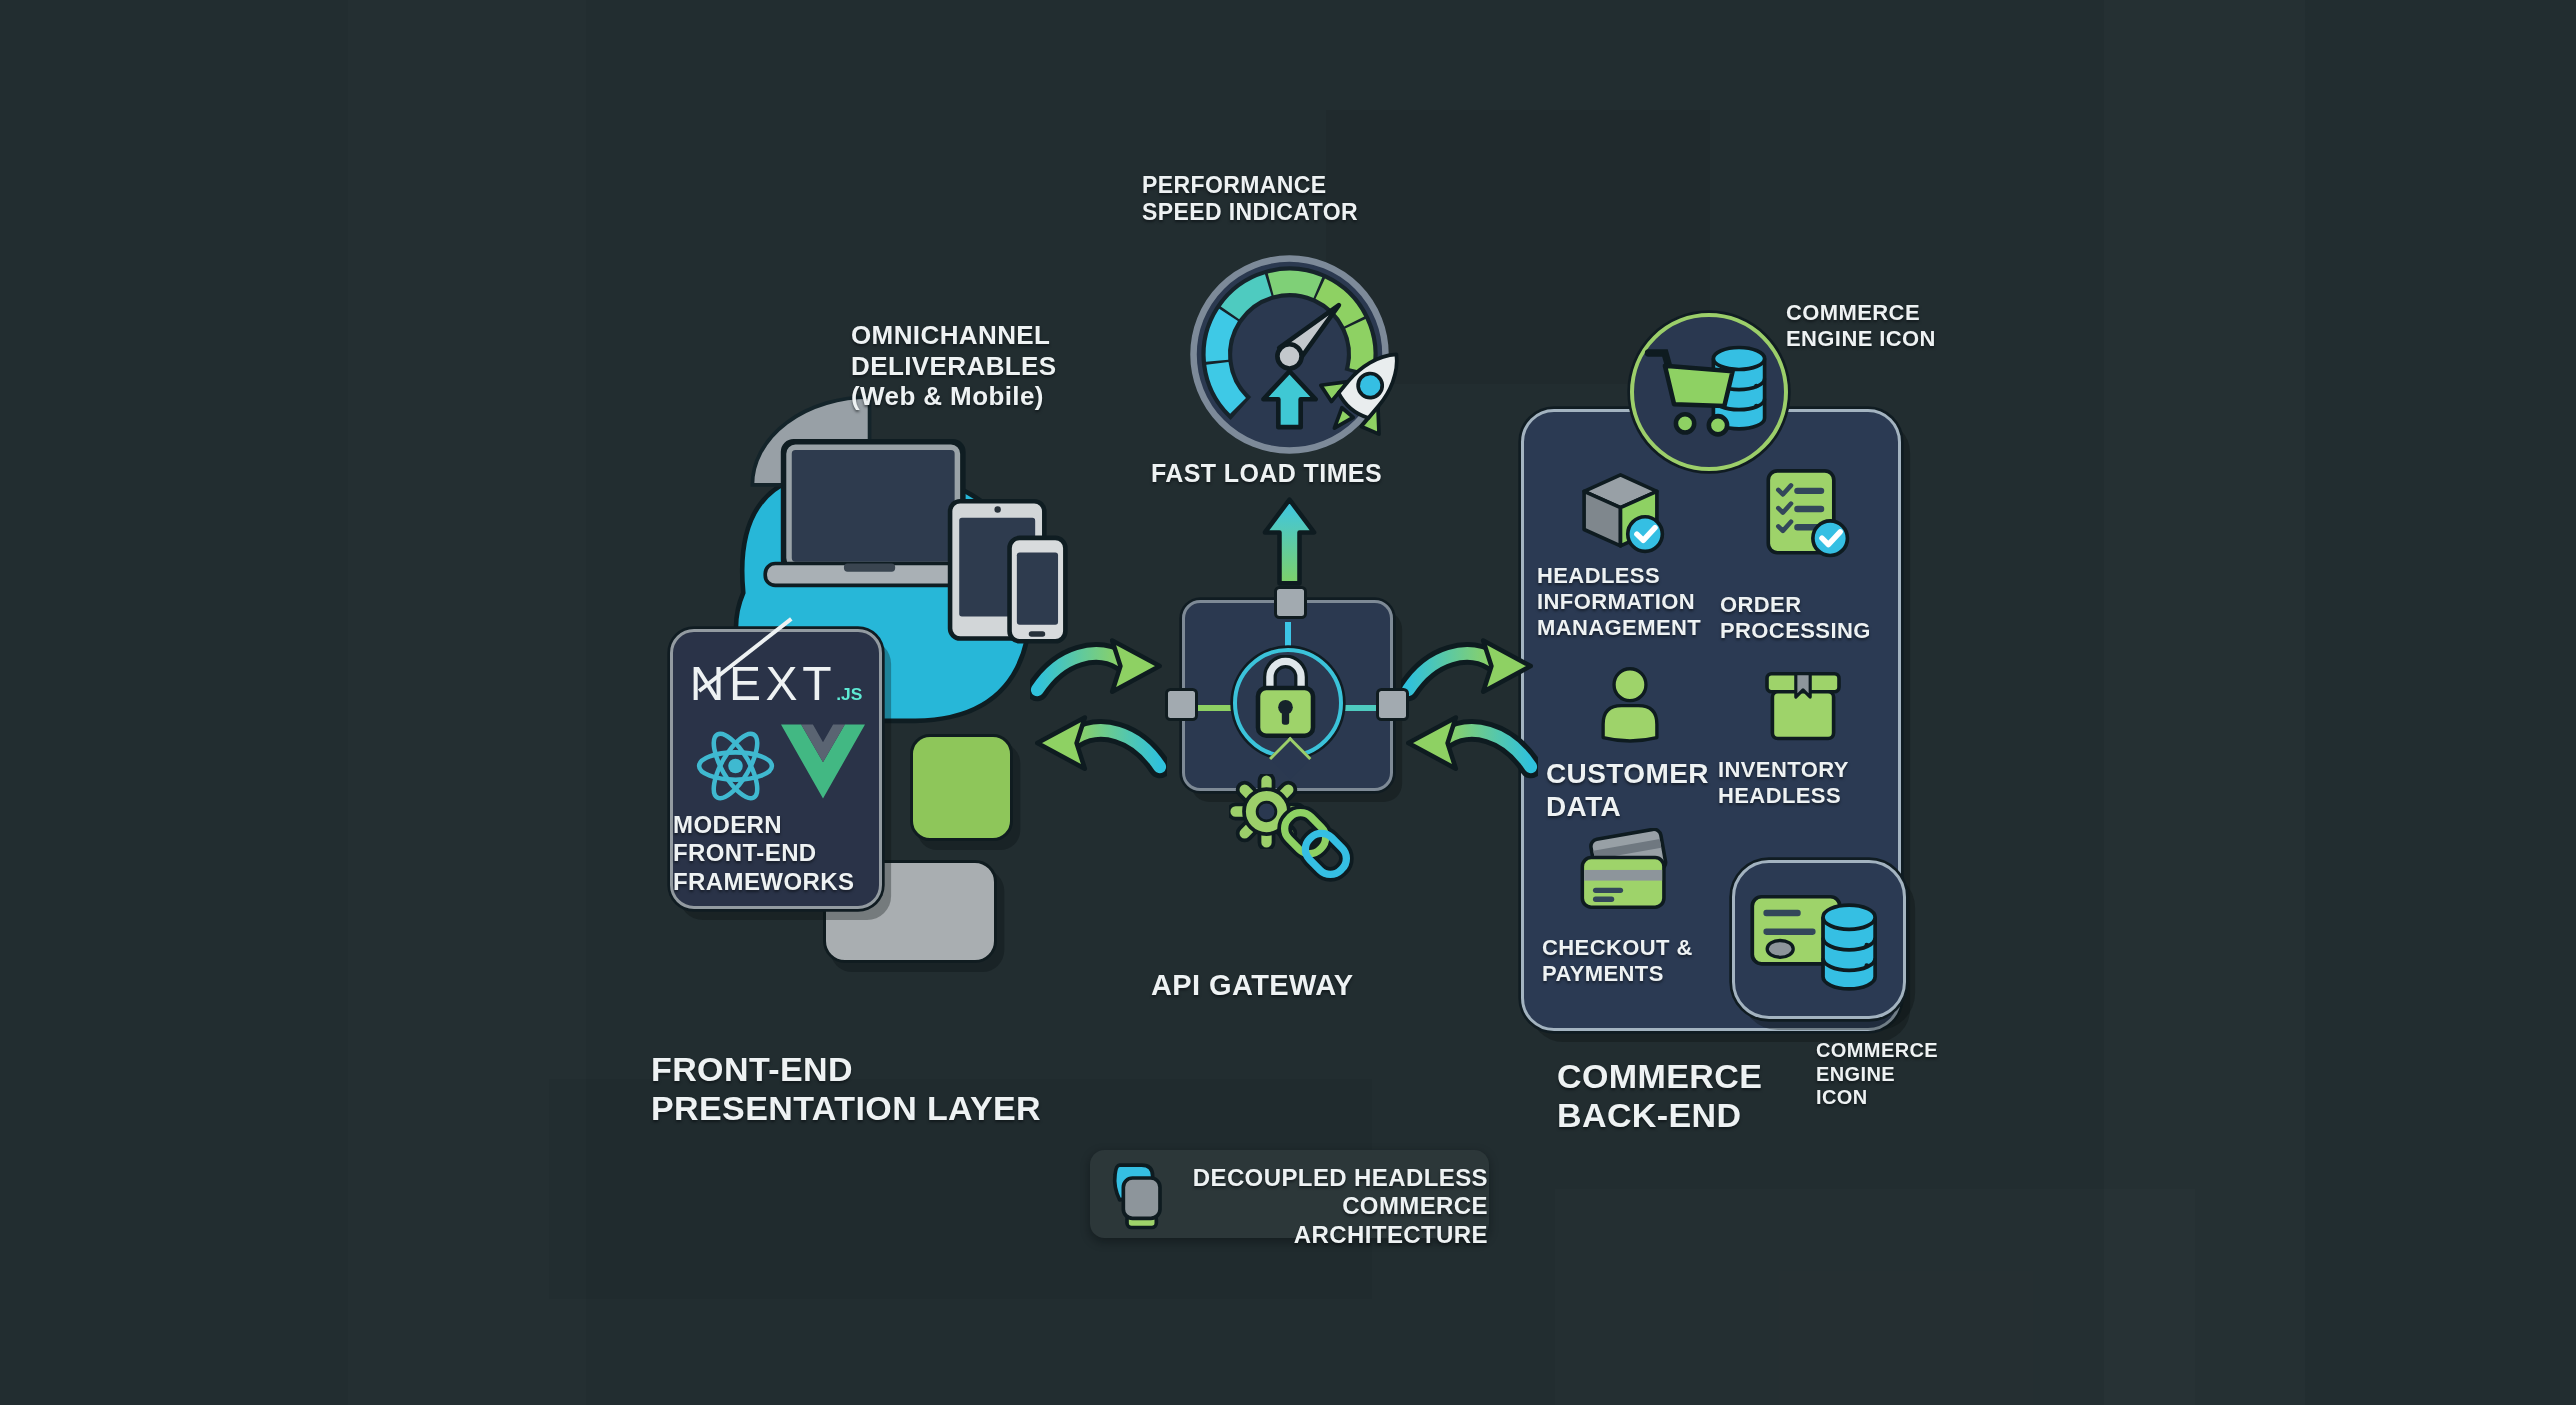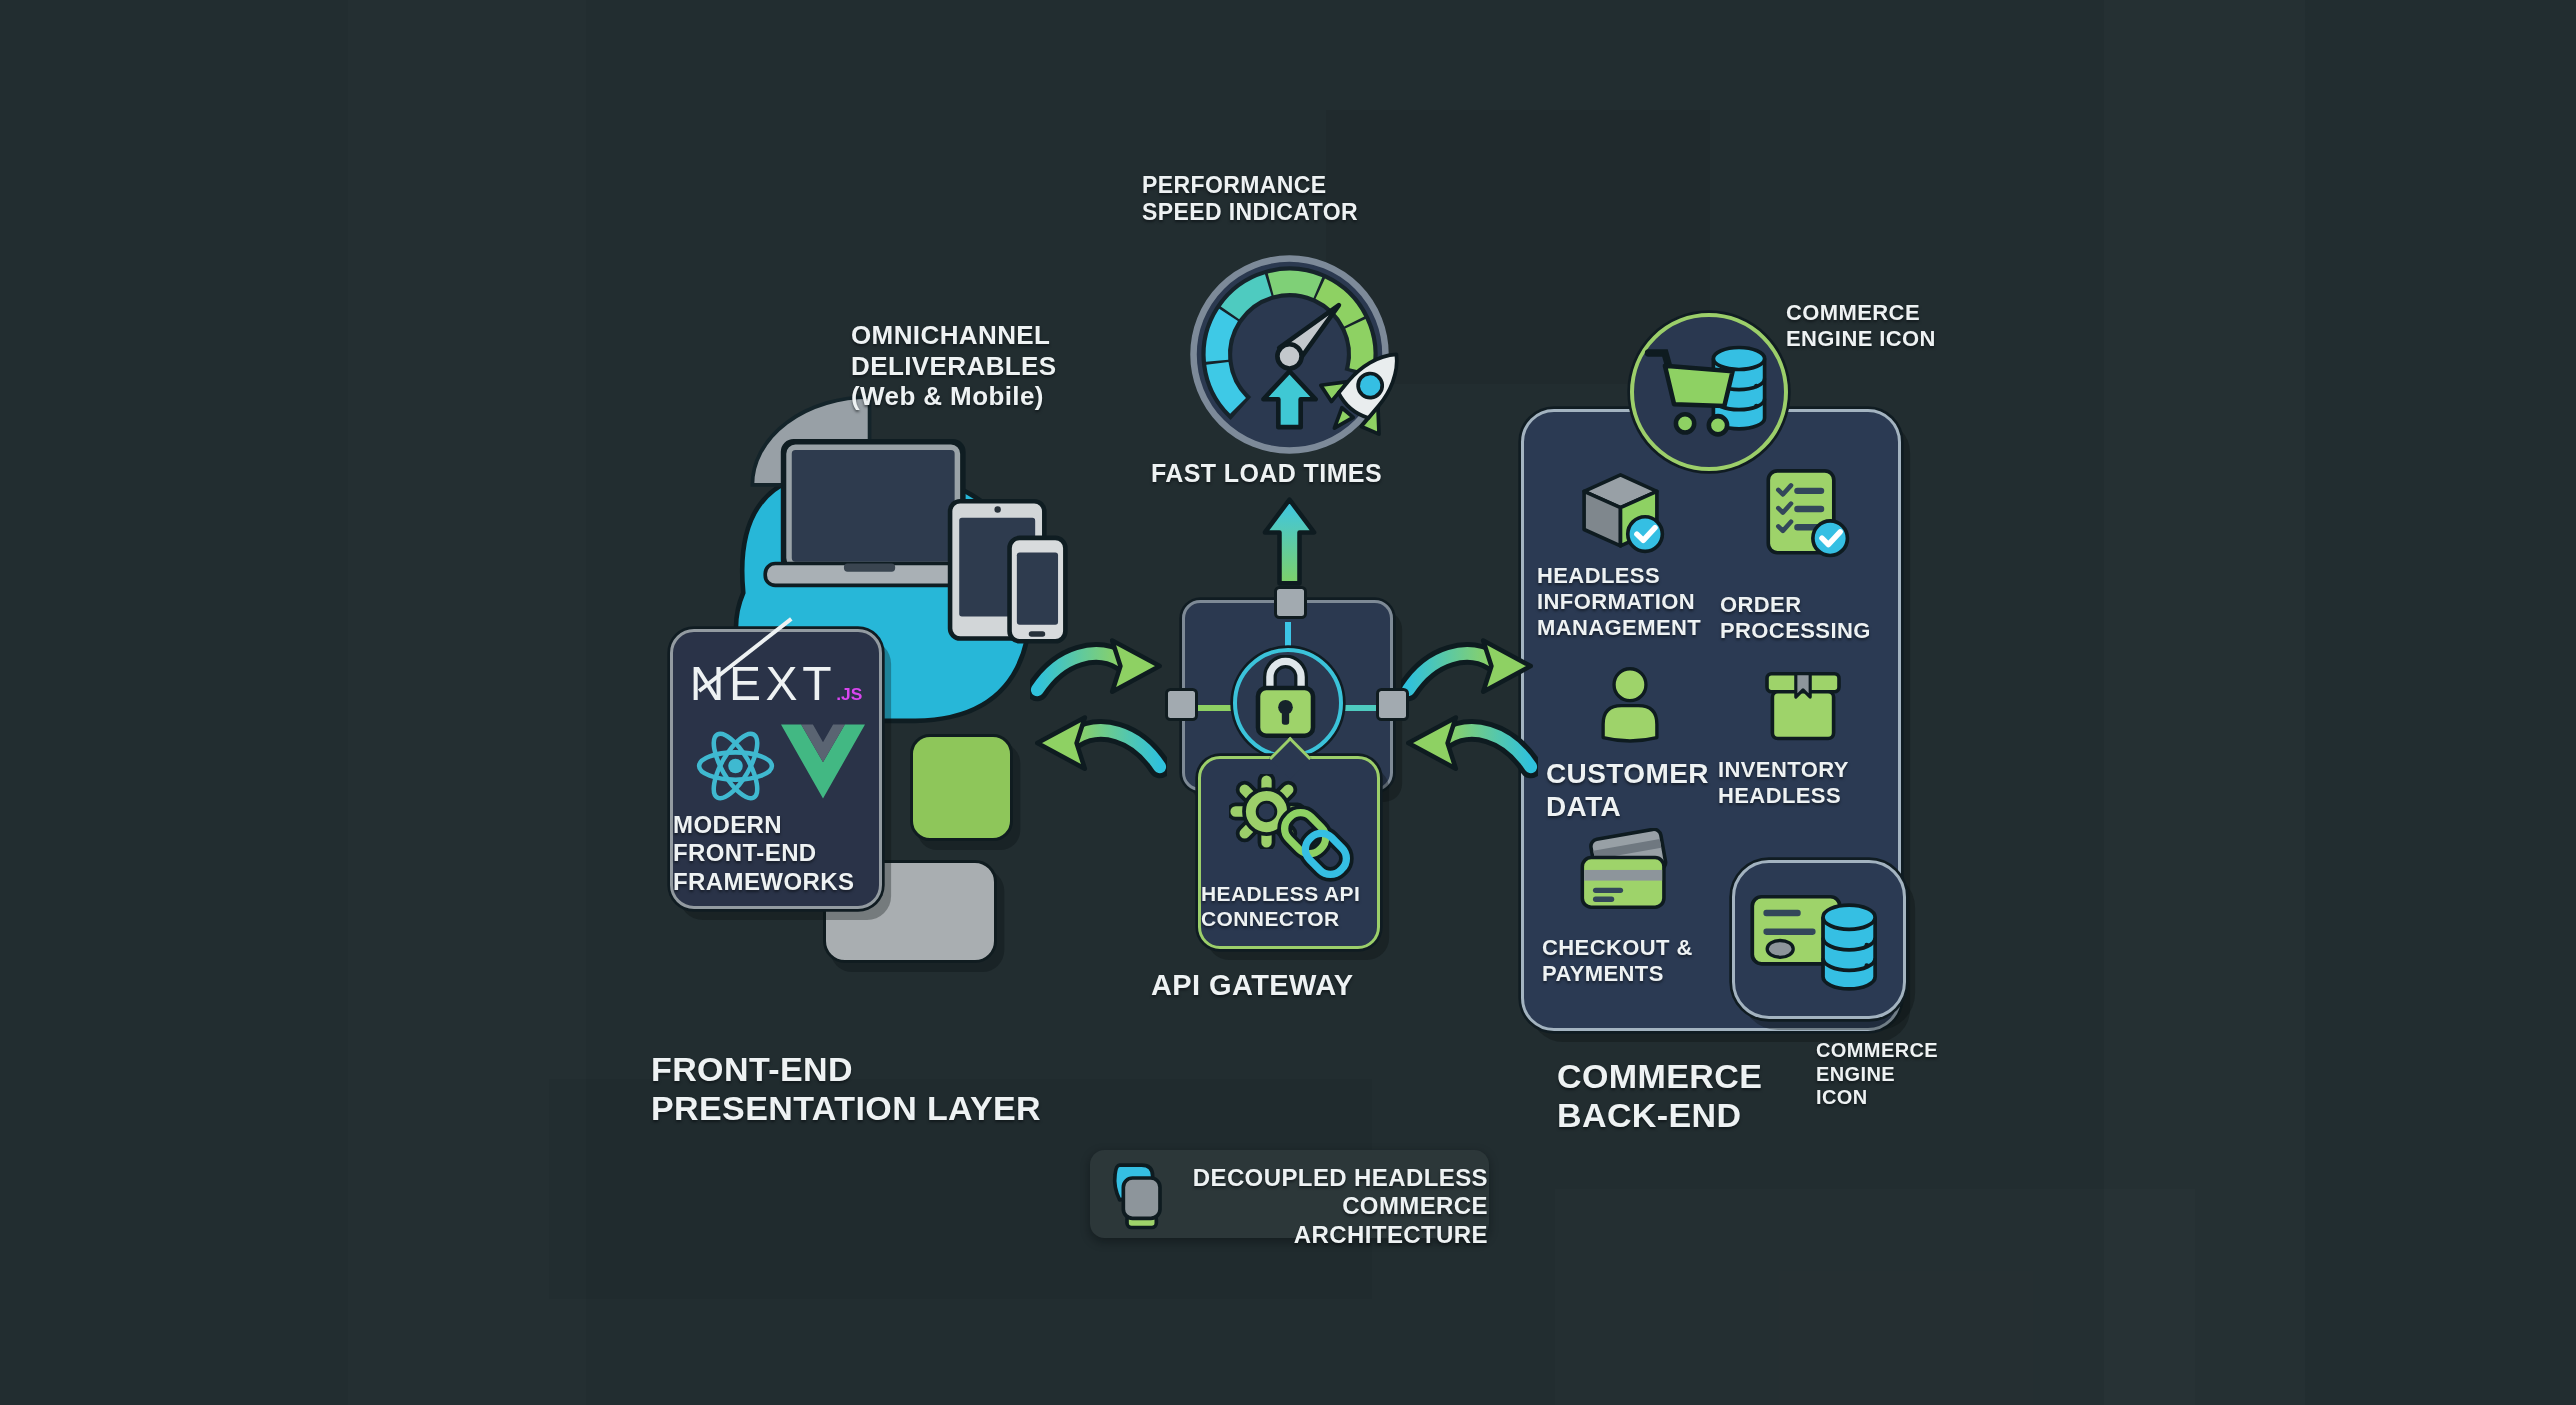--- a/index.html
+++ b/index.html
@@ -59,21 +59,21 @@
       <rect x="1124" y="690" width="18" height="6" rx="3" fill="#27313a"></rect>
     </g>
   </svg>
 
   <div class="sq" style="left:910px;top:734px;width:97px;height:101px;border-radius:20px;background:#8ec65a;box-shadow:7.3px 9.1px 0 rgba(8,14,16,.3);z-index:1"></div>
   <div class="sq" style="left:823px;top:860px;width:168px;height:97px;border-radius:22px;background:#a9aeb1;box-shadow:7.3px 9.1px 0 rgba(8,14,16,.3);z-index:1"></div>
 
   <div class="panel" style="left:670px;top:629px;width:206px;height:274px;border-radius:24px;border-color:#939ba1;background:#2a3348;z-index:3">
     <div style="position:relative;width:100%;height:100%;">
       <div style="position:absolute;left:0;top:24px;width:100%;text-align:center;">
-        <span style="font-size:48px;font-weight:400;color:#eef2f3;letter-spacing:4.6px;">NEXT</span><span style="font-size:17.4px;font-weight:700;color:#d946ef;">.JS</span>
+        <span style="font-size:48px;font-weight:400;color:#eef2f3;letter-spacing:4.6px;">NEXT</span><span style="font-size:17.4px;font-weight:700;color:#5eead4;">.JS</span>
         <div style="position:absolute;left:25.6px;top:33px;width:117px;height:3.7px;background:#eef2f3;transform:rotate(-38deg);transform-origin:left center;"></div>
       </div>
 
       <svg style="position:absolute;left:16.5px;top:90px" width="91" height="88" viewBox="0 0 100 96">
         <g stroke="#3fb9d0" stroke-width="5" fill="none">
           <ellipse cx="50" cy="48" rx="40" ry="15"></ellipse>
           <ellipse cx="50" cy="48" rx="40" ry="15" transform="rotate(60 50 48)"></ellipse>
           <ellipse cx="50" cy="48" rx="40" ry="15" transform="rotate(120 50 48)"></ellipse>
         </g>
         <circle cx="50" cy="48" r="8" fill="#3fb9d0"></circle>
@@ -177,24 +177,20 @@
   <div style="position:absolute;left:1233px;top:648px;width:102px;height:102px;border-radius:50%;background:#2b3950;border:4.6px solid #3bc3da;box-shadow:0 0 0 2.7px #101c22;z-index:5"></div>
   <svg class="icon-svg" style="left:1246px;top:655px;z-index:6" width="79" height="88" viewBox="0 0 86 96">
     <path d="M26 38 V24 a17 17 0 0 1 34 0 V38" fill="none" stroke="#0e1b20" stroke-width="15"></path>
     <path d="M26 38 V24 a17 17 0 0 1 34 0 V38" fill="none" stroke="#dfe6ea" stroke-width="8"></path>
     <rect x="13" y="36" width="60" height="52" rx="9" fill="#9ed36a" stroke="#0e1b20" stroke-width="5"></rect>
     <circle cx="43" cy="57" r="8" fill="#16232b"></circle>
     <rect x="39" y="60" width="8" height="16" rx="3" fill="#16232b"></rect>
   </svg>
 
   <div style="position:absolute;left:1275px;top:743px;width:27.4px;height:27.4px;background:#2a3850;border-left:3.7px solid #9ccf6a;border-top:3.7px solid #9ccf6a;transform:rotate(45deg);z-index:6"></div>
-  <div class="panel" style="left:1198px;top:756px;width:176px;height:187px;border-radius:22px;border-color:#9ccf6a;background:#2a3850;z-index:5">
-    <div class="lbl" style="left:0;top:123px;width:100%;font-size:21px;">HEADLESS API
-CONNECTOR</div>
-  </div>
   <svg class="icon-svg" style="left:1229px;top:774px;z-index:7" width="75" height="75" viewBox="0 0 80 80">
     <g stroke="#0e1b20" stroke-width="19" stroke-linecap="round">
       <path d="M40 20 L40 7 M54.1 25.9 L63.3 16.7 M60 40 L73 40 M54.1 54.1 L63.3 63.3 M40 60 L40 73 M25.9 54.1 L16.7 63.3 M20 40 L7 40 M25.9 25.9 L16.7 16.7"></path>
     </g>
     <g stroke="#9ccf6a" stroke-width="11" stroke-linecap="round">
       <path d="M40 20 L40 7 M54.1 25.9 L63.3 16.7 M60 40 L73 40 M54.1 54.1 L63.3 63.3 M40 60 L40 73 M25.9 54.1 L16.7 63.3 M20 40 L7 40 M25.9 25.9 L16.7 16.7"></path>
     </g>
     <circle cx="40" cy="40" r="24" fill="#9ccf6a" stroke="#0e1b20" stroke-width="4"></circle>
     <circle cx="40" cy="40" r="10" fill="#2a3850" stroke="#0e1b20" stroke-width="3"></circle>
   </svg>

